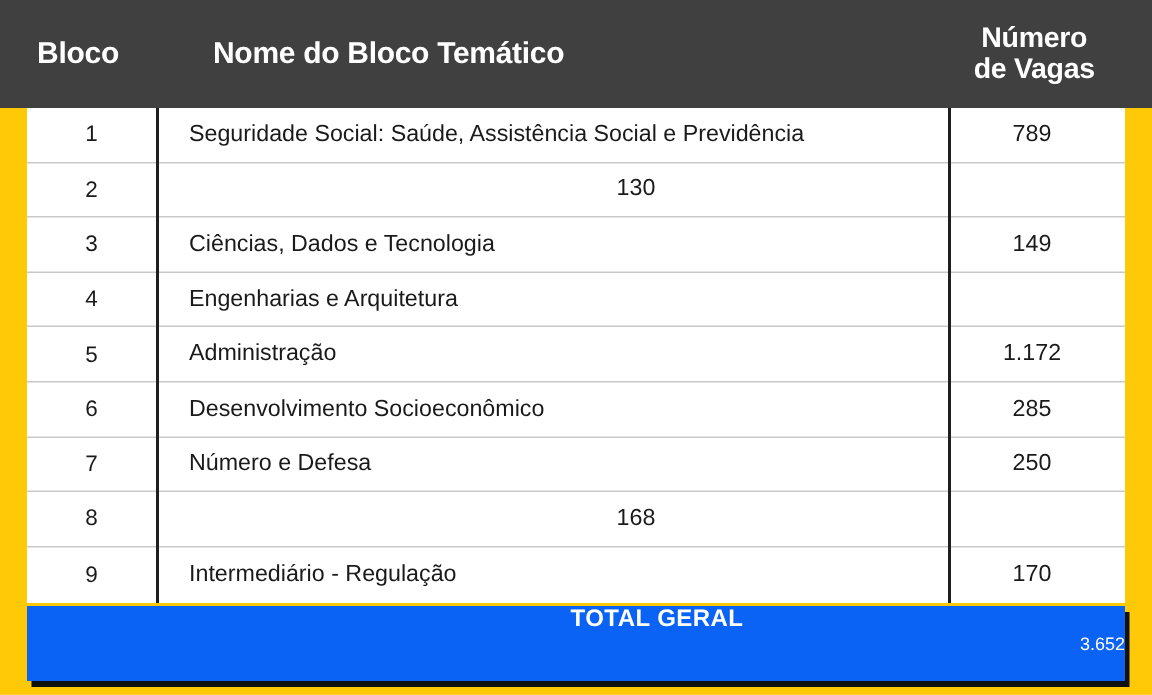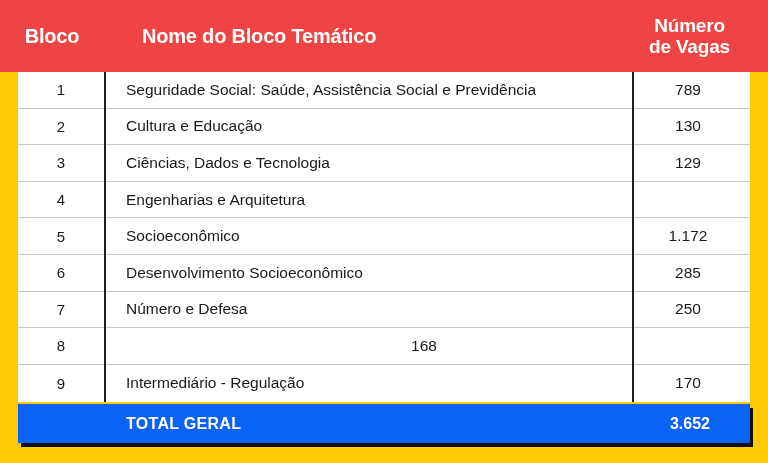--- a/index.html
+++ b/index.html
@@ -20,21 +20,21 @@
     background: #ffc907;
   }
 
   
   .header-band {
     position: absolute;
     top: 0;
     left: 0;
     width: 768px;
     height: 72px;
-    background: #ef4444;
+    background: #404040;
     display: flex;
     align-items: center;
   }
 
   .hdr-cell {
     color: #ffffff;
     font-weight: 700;
     letter-spacing: -0.2px;
   }
 
@@ -121,42 +121,42 @@
   }
   .vdiv-1 { left: 86px; }    
   .vdiv-2 { left: 614px; }   
 
   
   .total-bar {
     position: absolute;
     top: 404px;
     left: 18px;
     width: 732px;
-    height: 39px;
+    height: 50px;
     background: #0b63f6;
     display: flex;
     align-items: center;
     box-shadow: 3px 4px 0 #111111;
+    flex-direction: column;
   }
 
   .total-label {
     flex: 0 0 auto;
     margin-left: 108px;
     color: #ffffff;
     font-size: 16px;
     font-weight: 700;
     letter-spacing: 0.3px;
   }
 
   .total-value {
     margin-left: auto;
-    margin-right: 40px;
     color: #ffffff;
-    font-size: 16px;
-    font-weight: 700;
+    font-size: 12px;
+    font-weight: 400;
   }
 </style>
 </head>
 <body>
 
 <div class="frame">
 
   <div class="header-band">
     <div class="hdr-cell hdr-bloco">Bloco</div>
 
@@ -174,38 +174,37 @@
     <div class="vdiv vdiv-2"></div>
 
     <div class="row">
       <div class="cell-bloco">1</div>
       <div class="cell-nome">Seguridade Social: Saúde, Assistência Social e Previdência</div>
       <div class="cell-num">789</div>
     </div>
 
     <div class="row">
       <div class="cell-bloco">2</div>
-      <div class="cell-nome">Cultura e Educação</div>
       <div class="cell-num">130</div>
     </div>
 
     <div class="row">
       <div class="cell-bloco">3</div>
       <div class="cell-nome">Ciências, Dados e Tecnologia</div>
-      <div class="cell-num">129</div>
+      <div class="cell-num">149</div>
     </div>
 
     <div class="row">
       <div class="cell-bloco">4</div>
       <div class="cell-nome">Engenharias e Arquitetura</div>
     </div>
 
     <div class="row">
       <div class="cell-bloco">5</div>
-      <div class="cell-nome">Socioeconômico</div>
+      <div class="cell-nome">Administração</div>
       <div class="cell-num">1.172</div>
     </div>
 
     <div class="row">
       <div class="cell-bloco">6</div>
       <div class="cell-nome">Desenvolvimento Socioeconômico</div>
       <div class="cell-num">285</div>
     </div>
 
     <div class="row">

